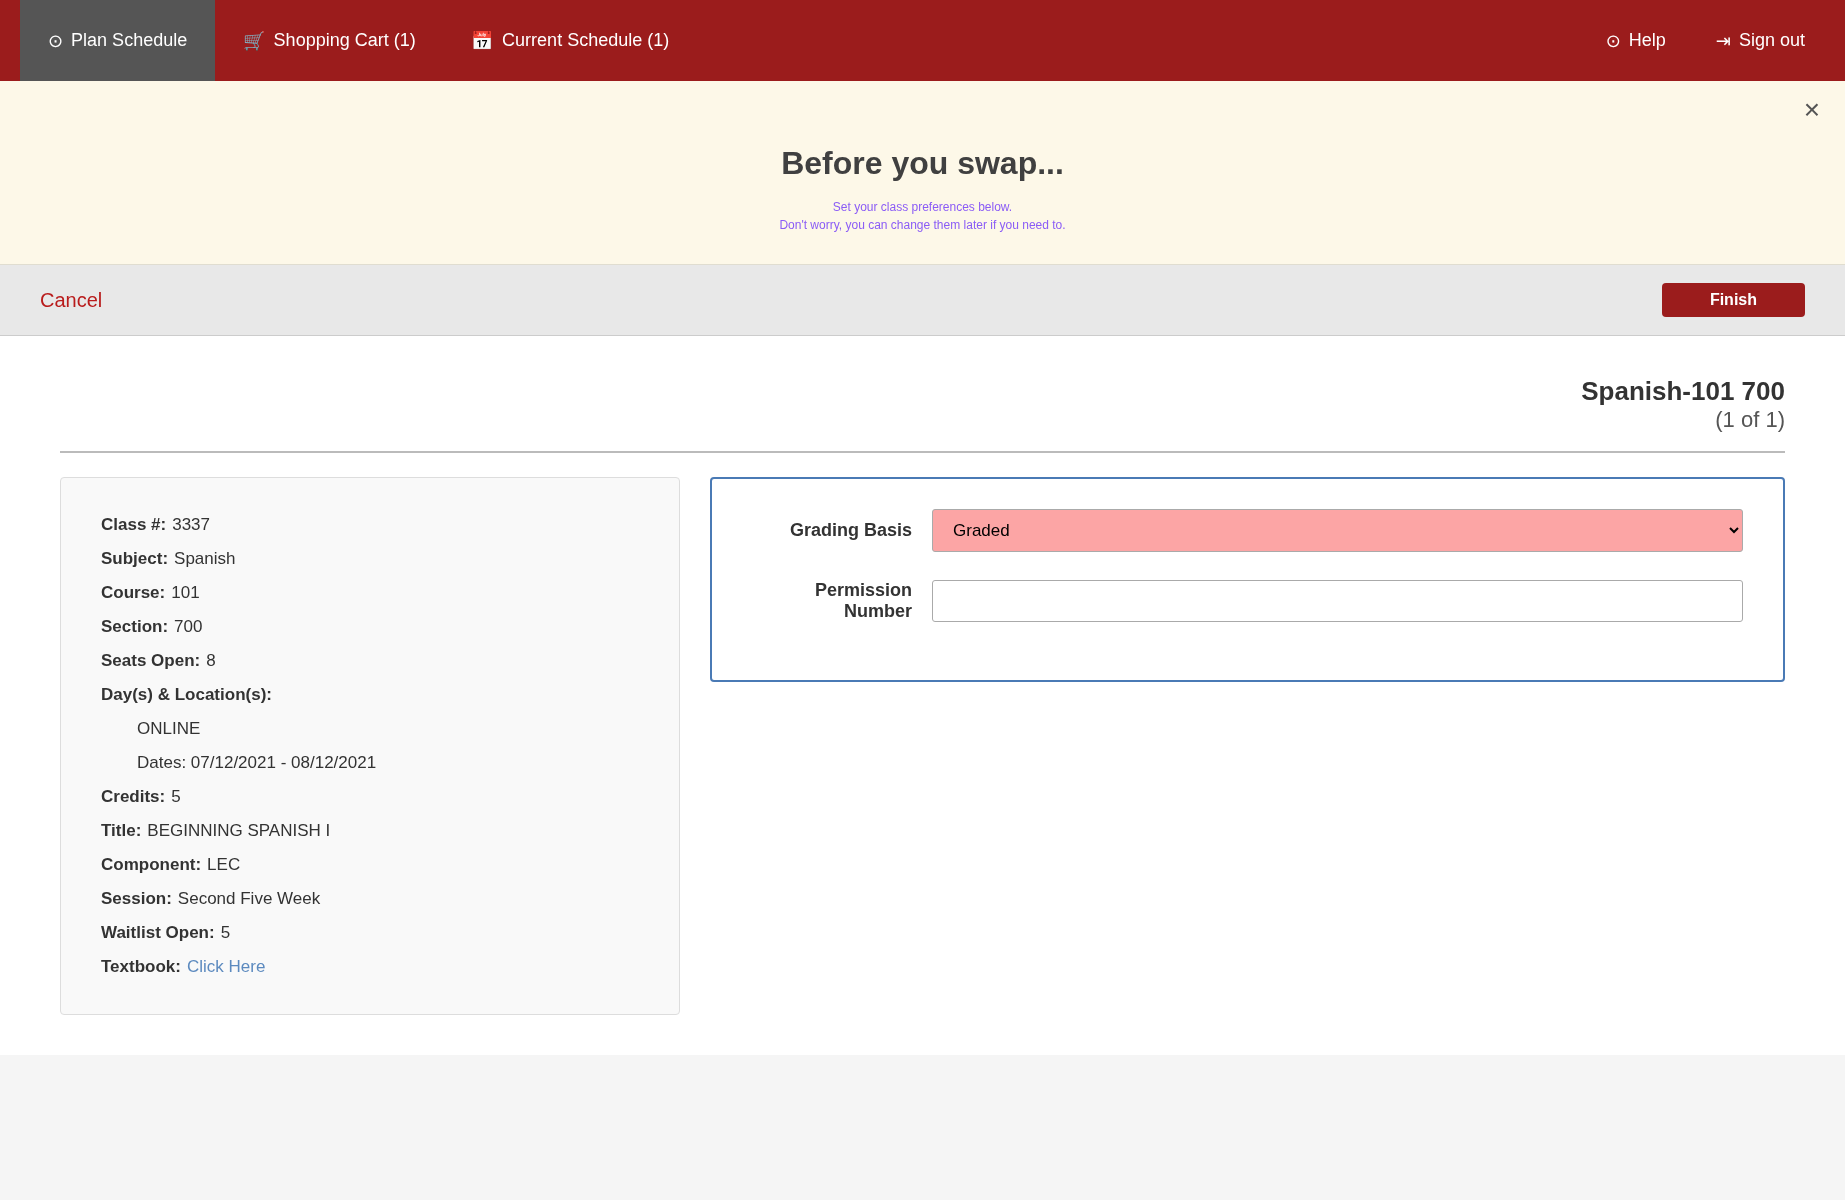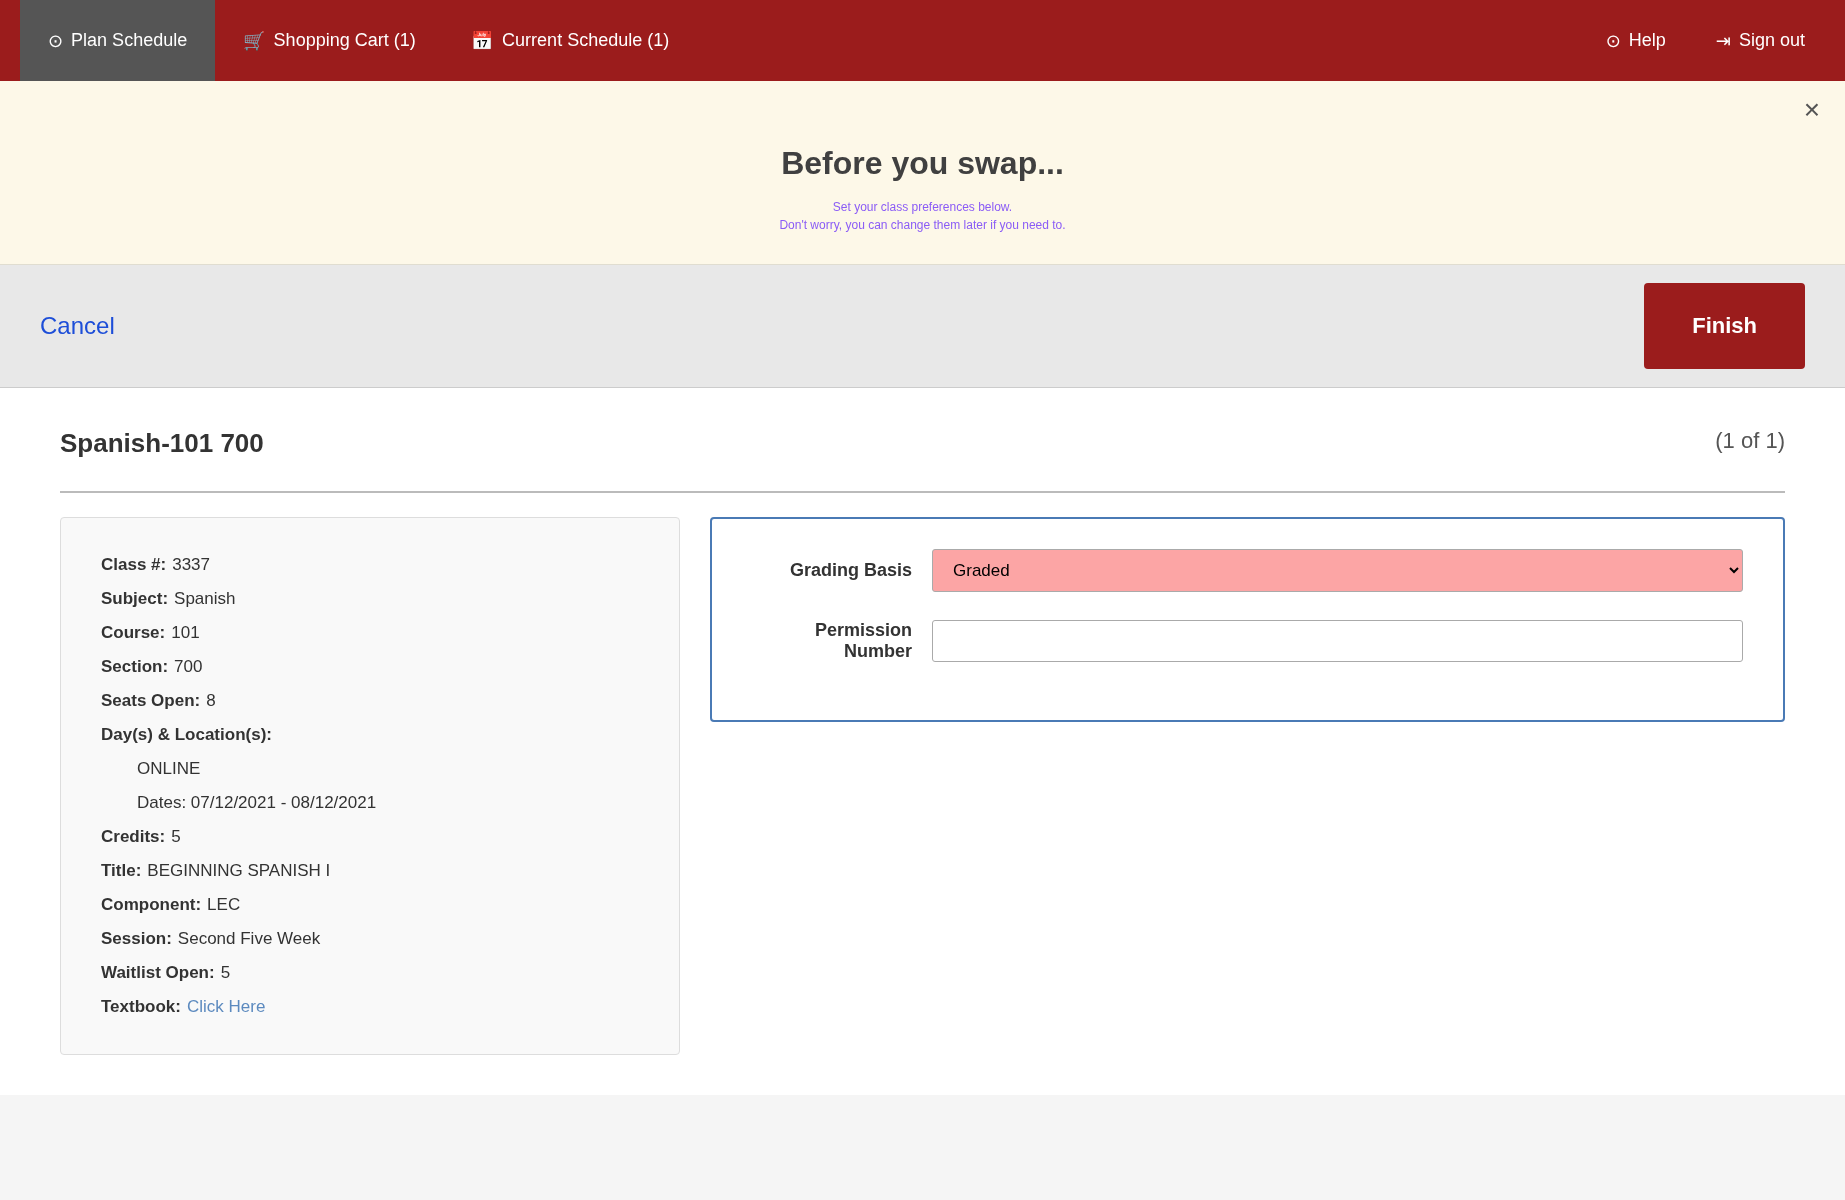--- a/index.html
+++ b/index.html
@@ -99,47 +99,48 @@
     
     .action-bar {
       display: flex;
       align-items: center;
       justify-content: space-between;
       padding: 18px 40px;
       background: #e8e8e8;
       border-bottom: 1px solid #ccc;
     }
     .cancel-btn {
-      color: #1d4ed8;
-      font-size: 24px;
+      color: #b91c1c;
+      font-size: 20px;
       cursor: pointer;
       background: none;
       border: none;
       text-decoration: none;
     }
     .finish-btn {
       background: #9b1c1c;
       color: #fff;
-      font-size: 22px;
-      font-weight: bold;
-      padding: 30px 48px;
+      font-size: 16px;
+      font-weight: bold;
+      padding: 8px 48px;
       border: none;
       border-radius: 4px;
       cursor: pointer;
     }
 
     
     .main-section {
       padding: 40px 60px;
     }
     .class-header {
       display: flex;
-      align-items: flex-start;
+      align-items: flex-end;
       justify-content: space-between;
-      margin-bottom: 32px;
+      margin-bottom: 18px;
+      flex-direction: column;
     }
     .class-title {
       font-size: 26px;
       font-weight: bold;
       color: #333;
     }
     .class-count {
       font-size: 22px;
       color: #555;
     }

